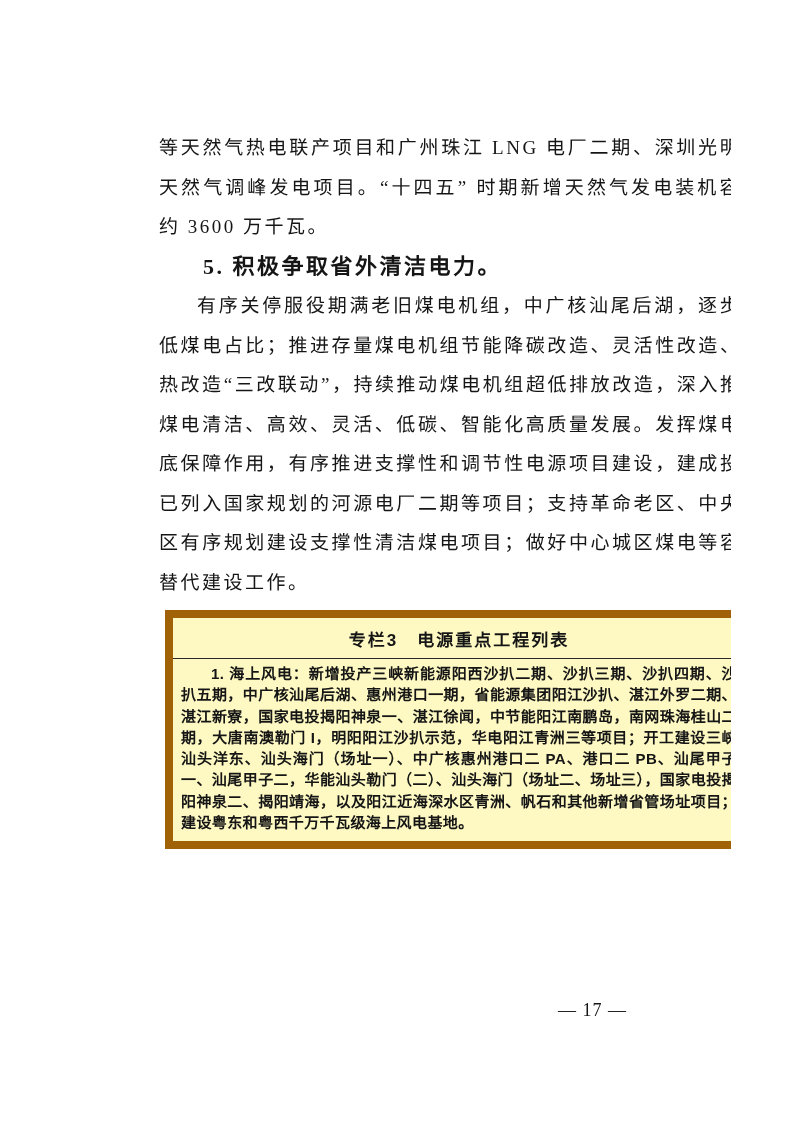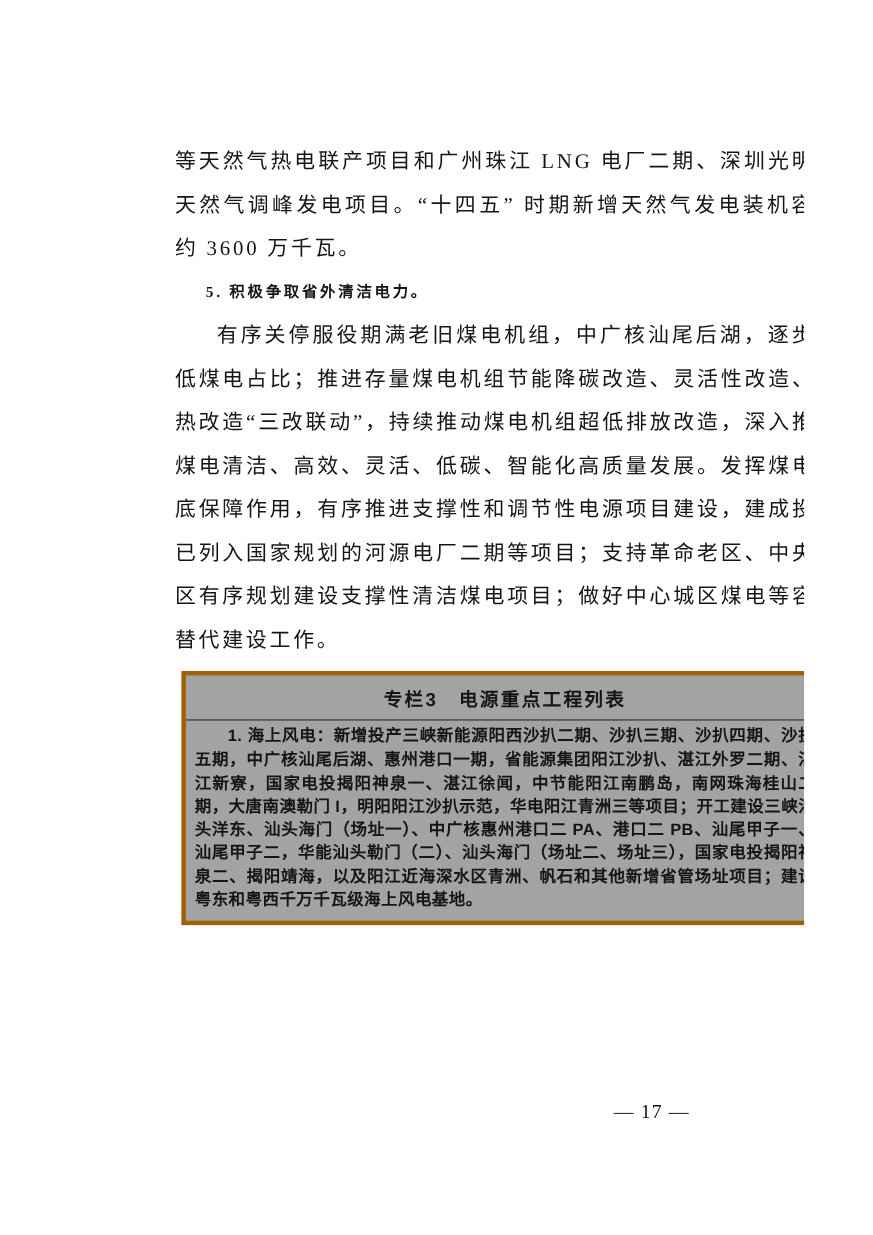--- a/index.html
+++ b/index.html
@@ -23,32 +23,32 @@
   .body-text {
     font-size: 19px;
     line-height: 39.5px;
     letter-spacing: 2.5px;
     text-align: justify;
     text-align-last: left;
     text-indent: 2em;
   }
   .no-indent { text-indent: 0; }
   .heading {
-    font-size: 14px;
+    font-size: 22px;
     line-height: 39.5px;
     letter-spacing: 2.5px;
     font-weight: bold;
     text-indent: 2em;
   }
   .box {
     margin-top: 8px;
     margin-left: 6px;
     width: 588px;
-    border: 4px solid #a16207;
-    background: #a3a3a3;
+    border: 8px solid #a16207;
+    background: #fef9c3;
   }
   .box-title {
     font-size: 17px;
     font-weight: bold;
     letter-spacing: 2px;
     text-align: center;
     padding: 8px 0 7px 0;
     border-bottom: 1px solid #2a2a2a;
     font-family: "Liberation Sans", "DejaVu Sans", sans-serif;
   }

